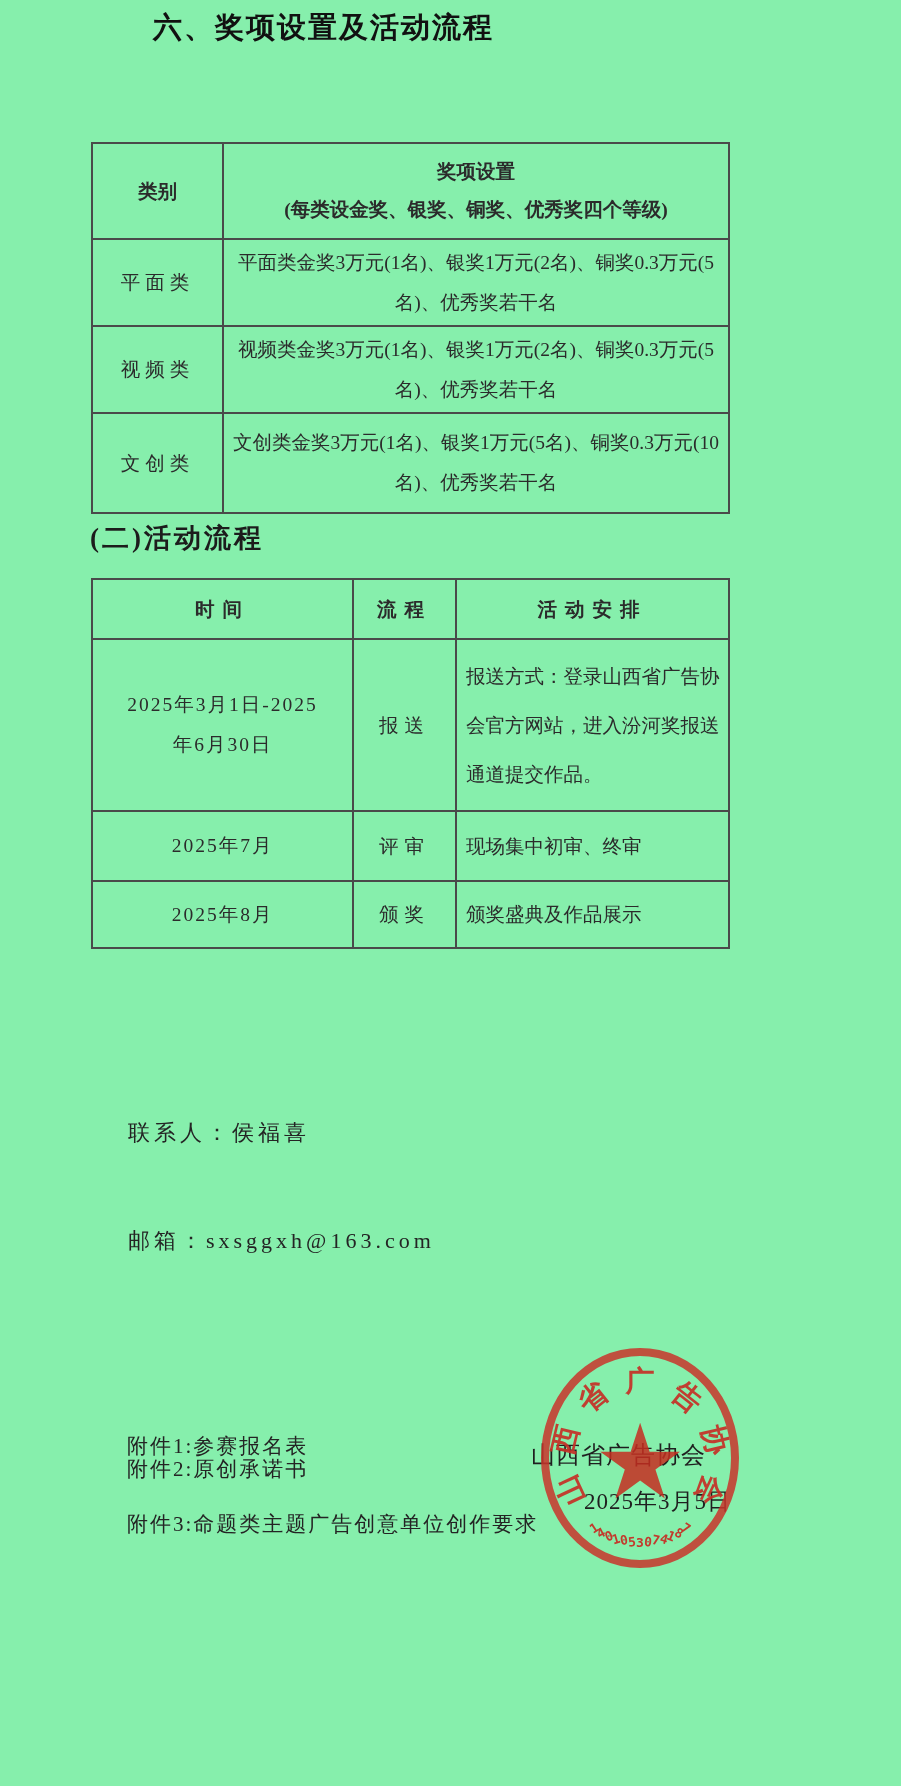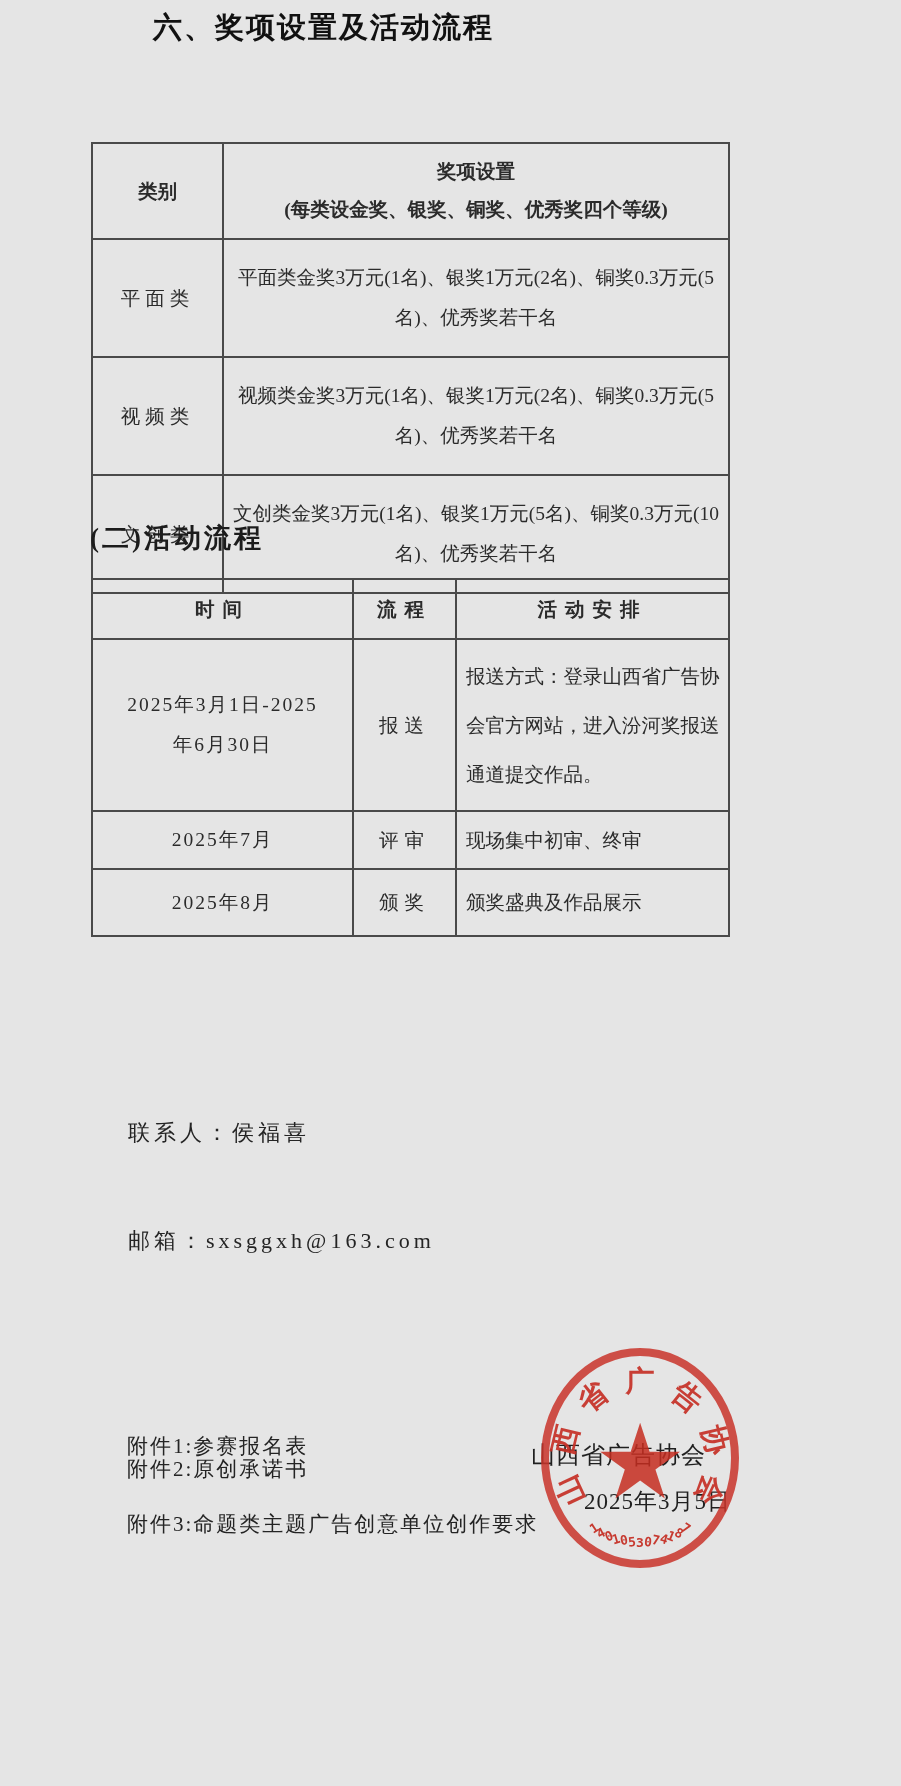--- a/index.html
+++ b/index.html
@@ -1,20 +1,20 @@
 <!DOCTYPE html>
 <html><head>
 <meta charset="utf-8">
 <style>
   html,body{margin:0;padding:0;}
   body{background:#ffffff;}
   .page{
     position:relative;
     width:901px;height:1786px;
-    background:#e5e5e5;
+    background:#86efac;
     font-family:"Liberation Serif","DejaVu Serif",serif;
     color:#262626;
     overflow:hidden;
     text-decoration:underline;
   }
   .h-main{
     position:absolute;left:153px;
     font-family:"Liberation Sans","DejaVu Sans",sans-serif;
     font-weight:800;font-size:29px;color:#111;
     letter-spacing:2px;margin:0;
@@ -28,21 +28,21 @@
     position:absolute;left:91px;width:637px;
     border-collapse:collapse;table-layout:fixed;
     font-size:19.5px;color:#2b2b2b;
   }
   table.doc td{
     border:2px solid #4a4a4a;
     padding:2px 8px;
     vertical-align:middle;
   }
   .awards .cat{ text-align:center;letter-spacing:5px; }
-  .awards .detail{ text-align:center;line-height:40px;padding:18px 6px; }
+  .awards .detail{ text-align:center;line-height:40px;padding:2px 6px; }
   .awards .hdr{ font-weight:700;text-align:center; }
   .awards .hdr-line{ line-height:38px; }
   .sched .t-time{ text-align:center;letter-spacing:2px;line-height:40px;white-space:pre-line; }
   .sched .t-stage{ text-align:center;letter-spacing:6px; }
   .sched .t-arr{ text-align:left;line-height:49px;padding-left:9px; }
   .sched .hdr{ font-weight:700;text-align:center;letter-spacing:8px; }
   .p-line{
     position:absolute;left:128px;margin:0;
     font-size:22px;letter-spacing:4px;color:#242424;
   }
@@ -133,21 +133,21 @@
       <td class="hdr">时间</td>
       <td class="hdr">流程</td>
       <td class="hdr">活动安排</td>
     </tr>
     <tr style="height:172px">
       <td class="t-time">2025年3月1日-2025
 年6月30日</td>
       <td class="t-stage">报送</td>
       <td class="t-arr">报送方式：登录山西省广告协会官方网站，进入汾河奖报送通道提交作品。</td>
     </tr>
-    <tr style="height:58px">
+    <tr style="height:70px">
       <td class="t-time">2025年7月</td>
       <td class="t-stage">评审</td>
       <td class="t-arr">现场集中初审、终审</td>
     </tr>
     <tr style="height:67px">
       <td class="t-time">2025年8月</td>
       <td class="t-stage">颁奖</td>
       <td class="t-arr">颁奖盛典及作品展示</td>
     </tr>
   </tbody>

